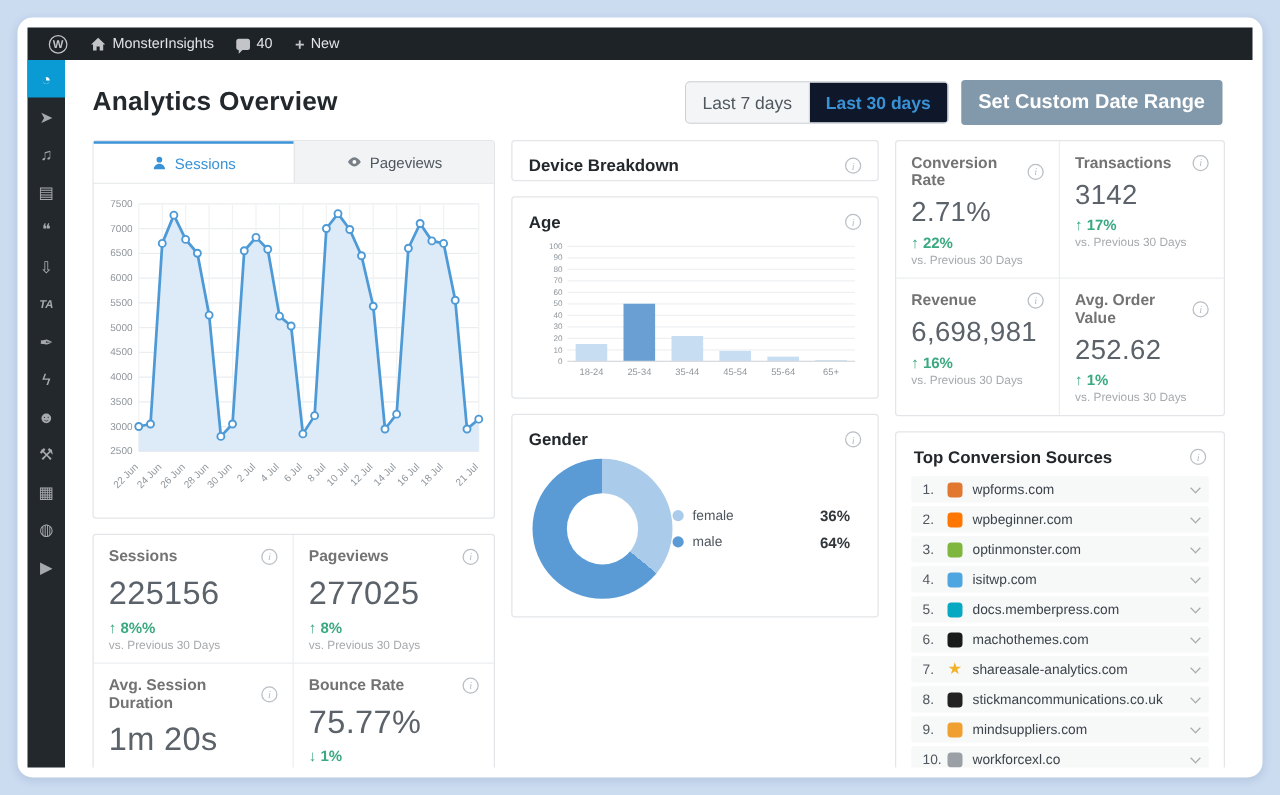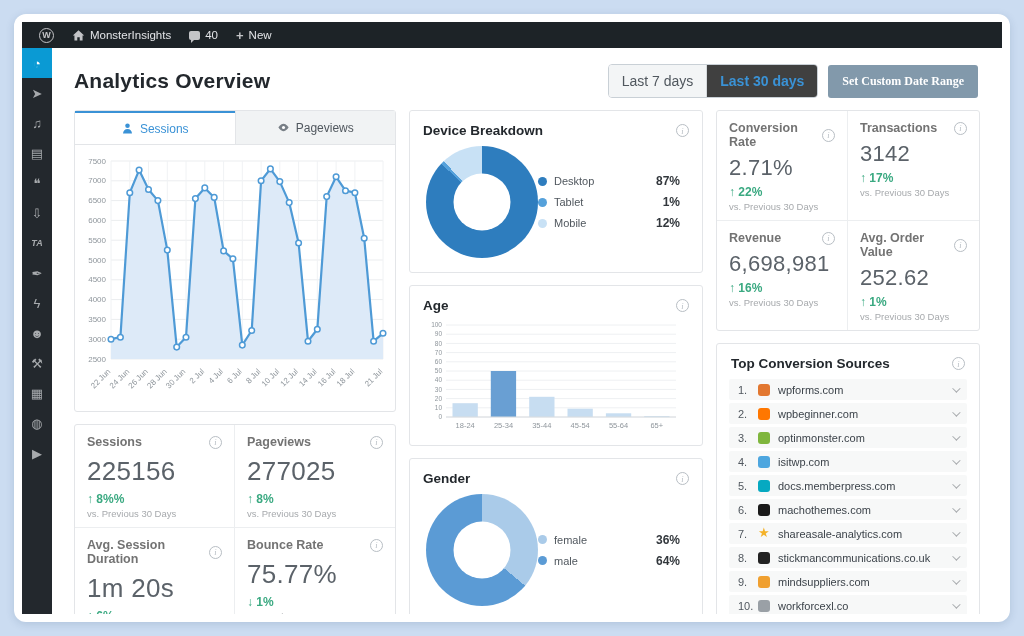--- a/index.html
+++ b/index.html
@@ -26,22 +26,22 @@
   .side-item.active:after { content:""; position:absolute; right:-5px; border:5px solid transparent; border-left-color:#0a9ad4; }
   .main { flex:1; background:#fff; display:flex; flex-direction:column; overflow:hidden; }
 
   
   .pagehead { display:flex; align-items:center; justify-content:space-between; padding:16px 24px 10px 22px; }
   .pagehead h1 { font-size:21px; font-weight:700; color:#23282d; letter-spacing:.2px; }
   .head-controls { display:flex; align-items:center; gap:10px; }
   .range-toggle { display:flex; border:1px solid #c9d0d6; border-radius:4px; overflow:hidden; background:#fff; }
   .range-toggle button { border:none; font-family:inherit; font-size:14px; padding:8px 13px; cursor:pointer; }
   .range-toggle .r7 { background:#f3f5f6; color:#50575e; border-right:1px solid #d6dadd; }
-  .range-toggle .r30 { background:#404040; color:#3a92d6; font-weight:700; }
-  .custom-range { border:none; background:#8299ab; color:#fff; font-family:Liberation Serif, serif; font-size:12px; font-weight:700; padding:9px 14px; border-radius:3px; cursor:pointer; }
+  .range-toggle .r30 { background:#0f172a; color:#3a92d6; font-weight:700; }
+  .custom-range { border:none; background:#8299ab; color:#fff; font-family:Liberation Sans, sans-serif; font-size:16px; font-weight:700; padding:9px 14px; border-radius:3px; cursor:pointer; }
 
   
   .content { display:flex; gap:13px; padding:2px 22px 10px 22px; flex:1; }
   .col { display:flex; flex-direction:column; gap:12px; }
   .col-left { width:322px; }
   .col-mid { width:300px; }
   .col-right { width:295px; }
   .card { background:#fff; border:1px solid #e3e5e8; border-radius:3px; }
 
   
@@ -70,21 +70,21 @@
   
   .card-head { display:flex; align-items:center; justify-content:space-between; padding:12px 13px 4px; }
   .card-head h3 { font-size:13.5px; font-weight:700; color:#23282d; }
   .donut-row { display:flex; align-items:center; padding:4px 14px 14px 16px; }
   .donut { width:112px; height:112px; border-radius:50%; position:relative; }
   .donut .hole { position:absolute; left:50%; top:50%; width:57px; height:57px; background:#fff; border-radius:50%; transform:translate(-50%,-50%); }
   .legend { margin-left:auto; margin-right:8px; display:flex; flex-direction:column; gap:7px; min-width:142px; }
   .legend-item { display:flex; align-items:center; gap:7px; font-size:11px; color:#50575e; }
   .legend-dot { width:9px; height:9px; border-radius:50%; }
   .legend-val { margin-left:auto; font-size:12px; font-weight:700; color:#32373c; }
-  .bar-wrap { padding:2px 12px 8px; }
+  .bar-wrap { padding:2px 12px 8px;text-align:right; }
 
   
   .sources-card { padding:10px 12px 12px; display:flex; flex-direction:column; }
   .sources-head { display:flex; align-items:center; justify-content:space-between; padding:2px 2px 8px; }
   .sources-head h3 { font-size:13.5px; font-weight:700; color:#23282d; }
   .source-row { display:flex; align-items:center; background:#f7f8f8; border-radius:2px; height:21px; padding:0 9px; margin-bottom:3px; font-size:11px; cursor:pointer; }
   .src-rank { width:20px; color:#50575e; }
   .src-icon { width:12px; height:12px; border-radius:3px; margin-right:8px; }
   .src-icon.star { background:transparent; font-size:13px; line-height:12px; margin-top:-2px; }
   .src-domain { color:#3c434a; }
@@ -321,42 +321,20 @@
                 </div>
               </div>
           </div>
 
           <div class="col col-mid">
             <div class="card">
               <div class="card-head">
                 <h3>Device Breakdown</h3>
                 <span class="info">i</span>
               </div>
-              <div class="donut-row">
-                <div class="donut" id="deviceDonut" style="background: conic-gradient(rgb(46, 125, 190) 0deg, rgb(46, 125, 190) 313.2deg, rgb(85, 161, 219) 313.2deg, rgb(85, 161, 219) 316.8deg, rgb(200, 225, 245) 316.8deg, rgb(200, 225, 245) 360deg);">
-                    <div class="hole"></div>
-                  </div>
-                <div class="legend" id="deviceLegend">
-                    <div class="legend-item">
-                      <span class="legend-dot" style="background:#2e7dbe"></span>
-                      <span>Desktop</span>
-                      <span class="legend-val">87%</span>
-                    </div>
-                    <div class="legend-item">
-                      <span class="legend-dot" style="background:#55a1db"></span>
-                      <span>Tablet</span>
-                      <span class="legend-val">1%</span>
-                    </div>
-                    <div class="legend-item">
-                      <span class="legend-dot" style="background:#c8e1f5"></span>
-                      <span>Mobile</span>
-                      <span class="legend-val">12%</span>
-                    </div>
-                  </div>
-              </div>
             </div>
 
             <div class="card">
               <div class="card-head">
                 <h3>Age</h3>
                 <span class="info">i</span>
               </div>
               <div class="bar-wrap" id="ageChart"><svg width="260" height="114" viewBox="0 0 260 114">
                     <line x1="24" y1="98.0" x2="254" y2="98.0" stroke="#eef0f2" stroke-width="1"></line>
                     <text x="20" y="100.2" text-anchor="end" font-size="6.5" fill="#8f969c">0</text>

